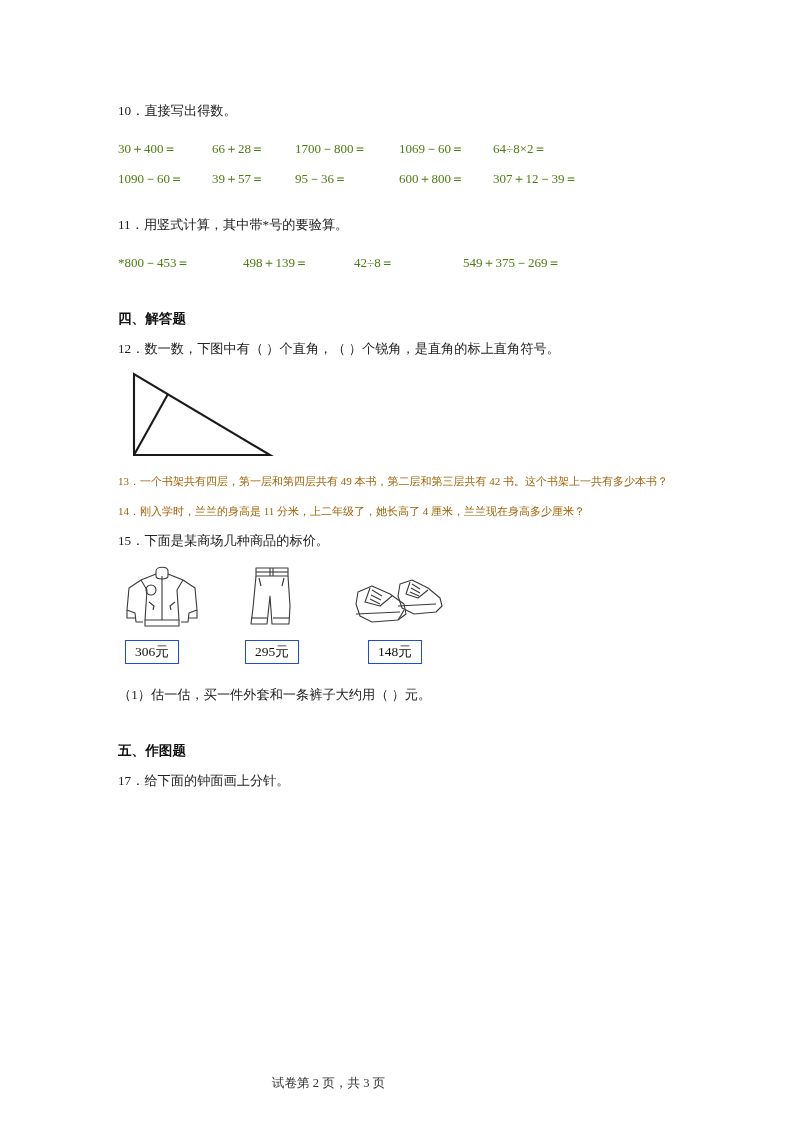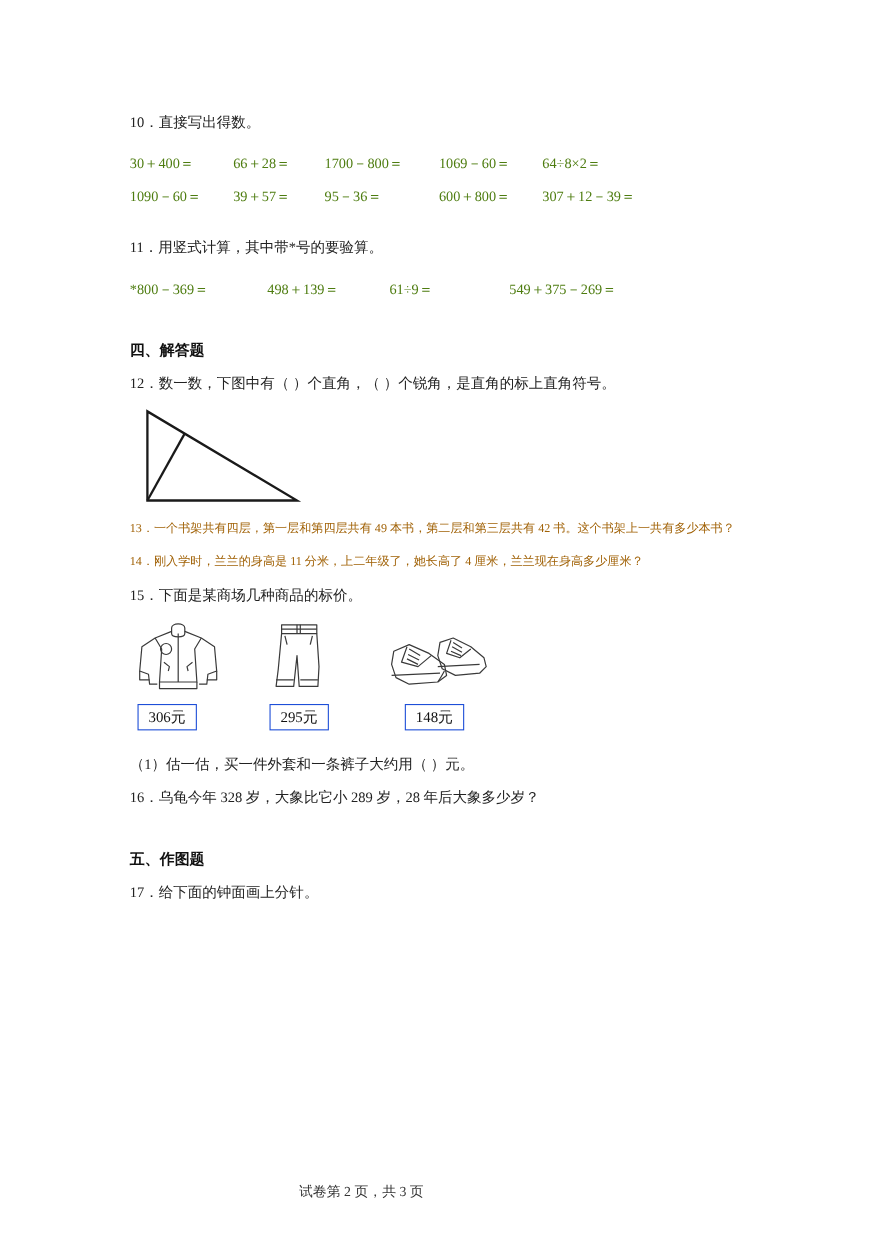--- a/index.html
+++ b/index.html
@@ -151,23 +151,23 @@
       <span class="cell">95－36＝</span>
       <span class="cell">600＋800＝</span>
       <span class="cell">307＋12－39＝</span>
     </div>
 
     <div class="spacer-md"></div>
 
     <div class="qline">11．用竖式计算，其中带*号的要验算。</div>
     <div class="spacer-sm"></div>
     <div class="calc-row row-c">
-      <span class="cell">*800－369＝</span>
+      <span class="cell">*800－453＝</span>
       <span class="cell">498＋139＝</span>
-      <span class="cell">61÷9＝</span>
+      <span class="cell">42÷8＝</span>
       <span class="cell">549＋375－269＝</span>
     </div>
 
     <div class="spacer-lg"></div>
 
     <div class="section-head">四、解答题</div>
 
     <div class="qline">12．数一数，下图中有（    ）个直角，（    ）个锐角，是直角的标上直角符号。</div>
 
     <div class="figure-triangle">
@@ -237,21 +237,20 @@
         </svg>
         <div class="price-box price-shoes">148元</div>
       </div>
 
     </div>
 
     <div class="spacer-sm"></div>
 
     <div class="qline">（1）估一估，买一件外套和一条裤子大约用（    ）元。</div>
 
-    <div class="qline">16．乌龟今年 328 岁，大象比它小 289 岁，28 年后大象多少岁？</div>
 
     <div class="spacer-lg"></div>
 
     <div class="section-head">五、作图题</div>
 
     <div class="qline">17．给下面的钟面画上分针。</div>
 
   </div>
 
   <div class="footer">试卷第 2 页，共 3 页</div>

